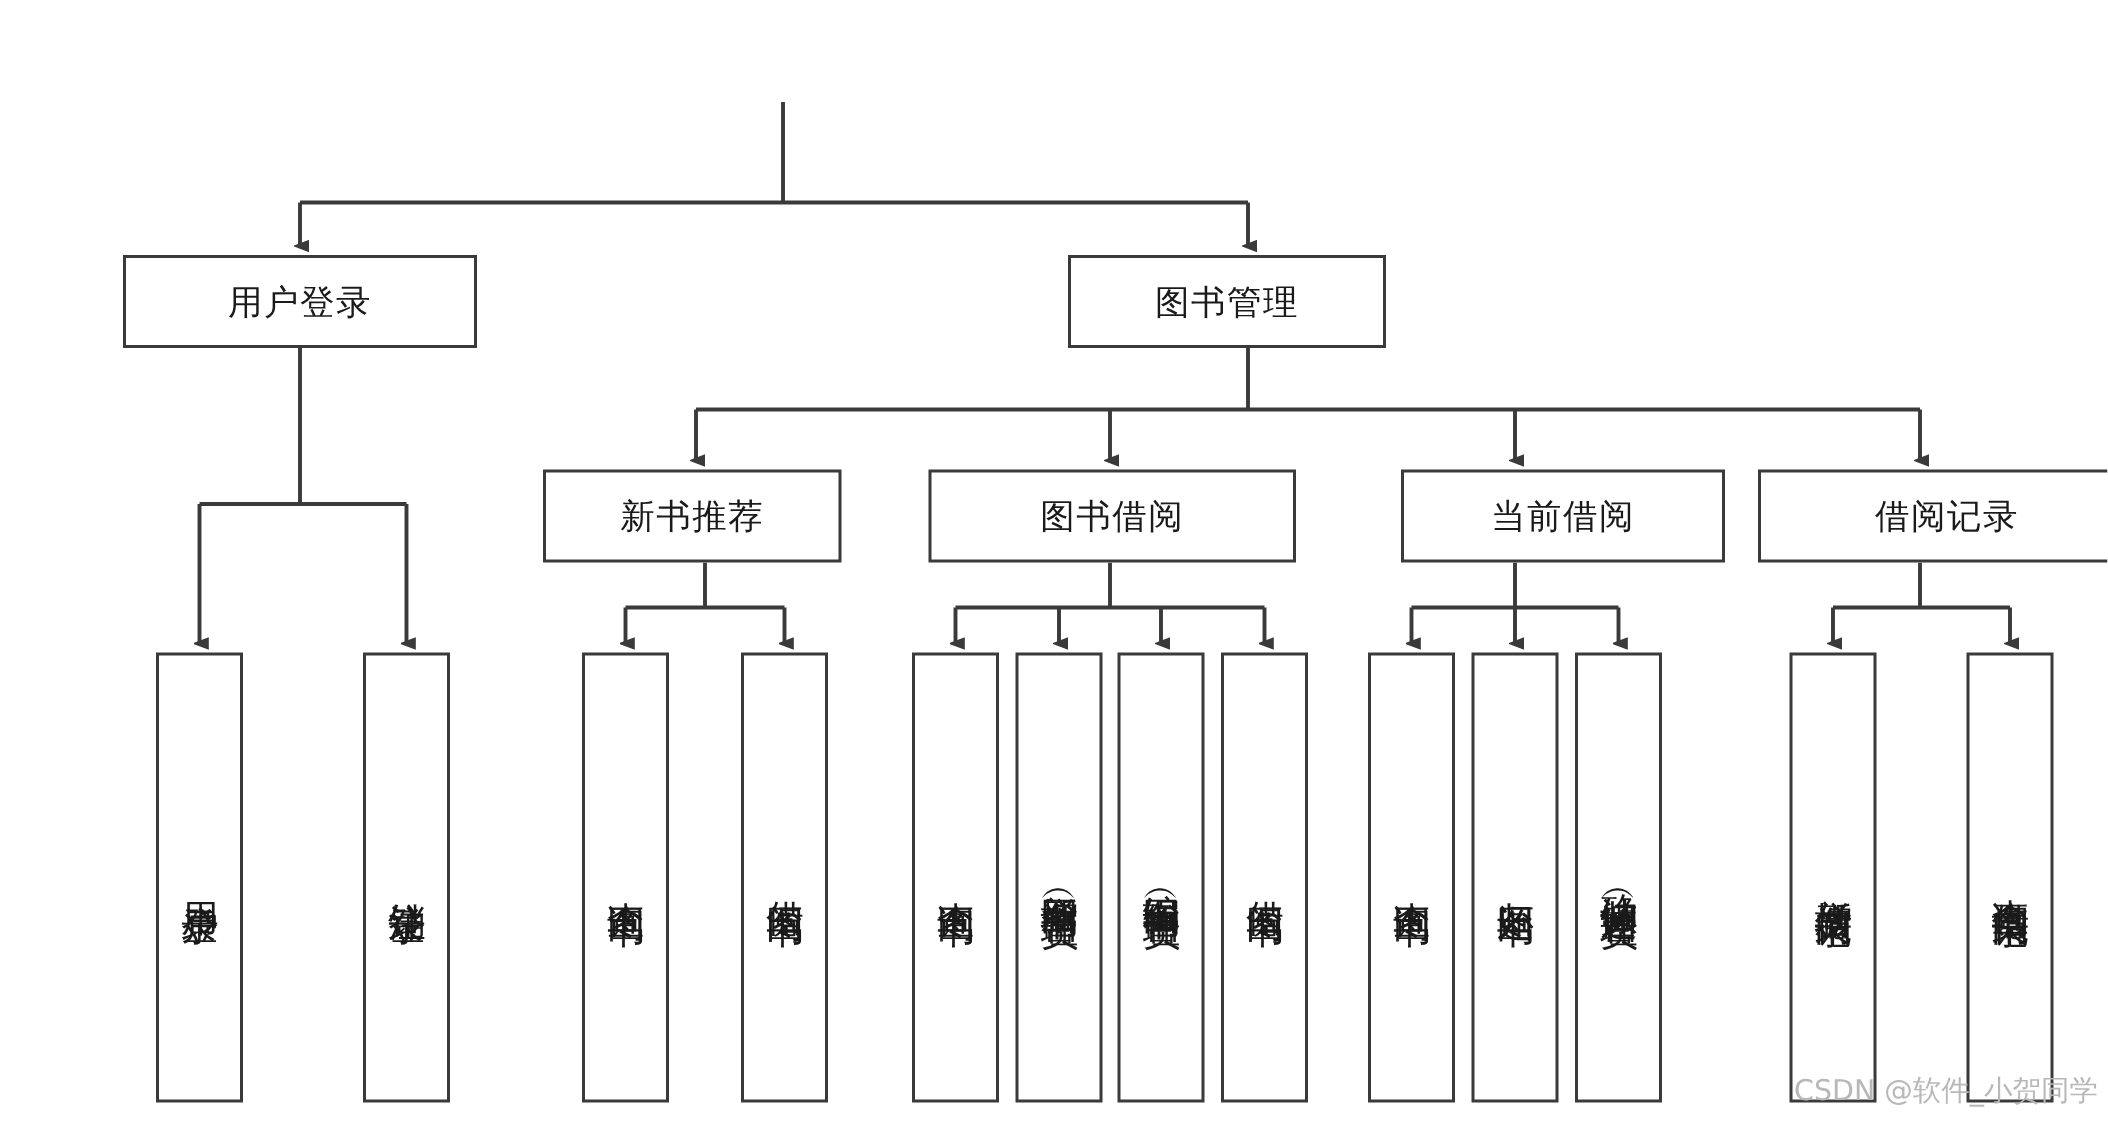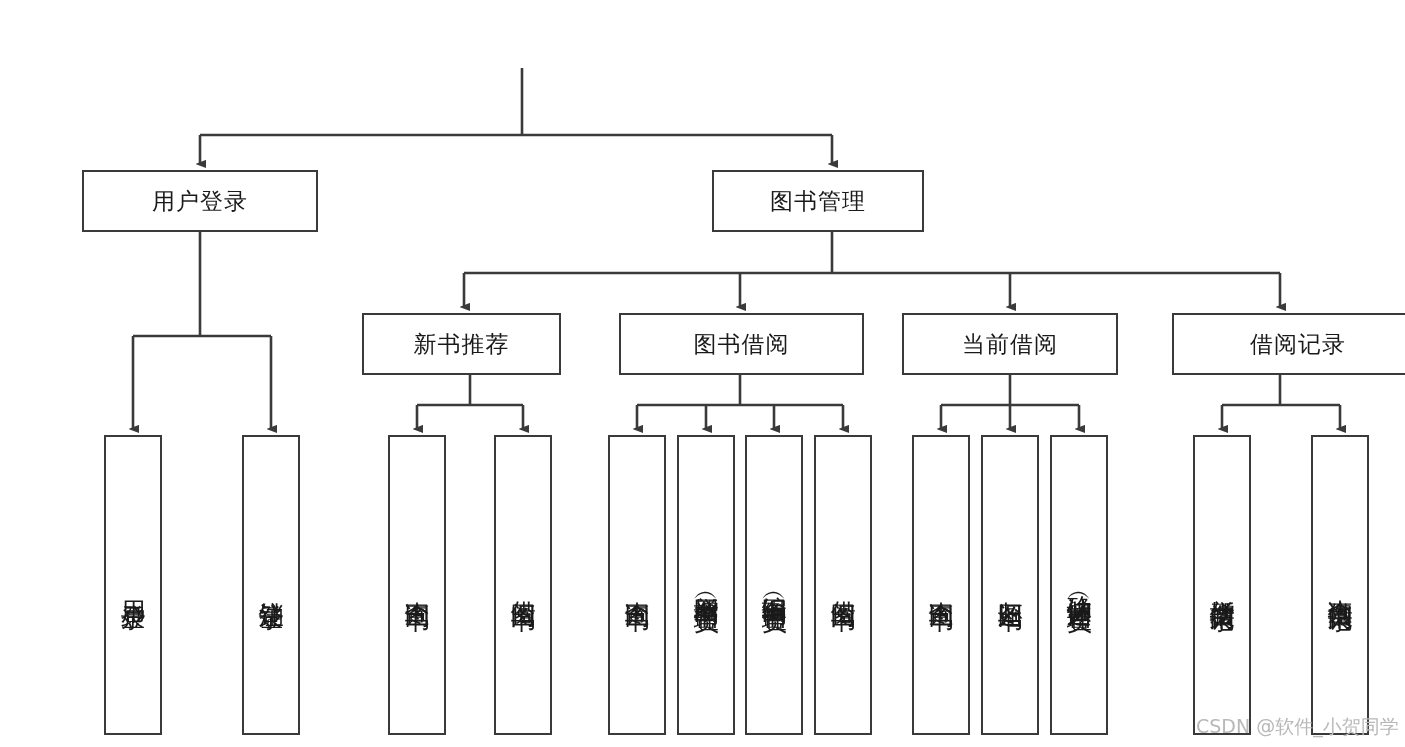--- a/index.html
+++ b/index.html
@@ -131,21 +131,21 @@
   <div class="node h" style="left:712px; top:170px; width:212px; height:62px;">
     <span>图书管理</span>
   </div>
 
   <div class="node h" style="left:362px; top:313px; width:199px; height:62px;">
     <span>新书推荐</span>
   </div>
   <div class="node h" style="left:619px; top:313px; width:245px; height:62px;">
     <span>图书借阅</span>
   </div>
-  <div class="node h" style="left:902px; top:313px; width:216px; height:62px;">
+  <div class="node h" style="left:934px; top:313px; width:216px; height:62px;">
     <span>当前借阅</span>
   </div>
   <div class="node h" style="left:1172px; top:313px; width:252px; height:62px;">
     <span>借阅记录</span>
   </div>
 
   <div class="node v mid" style="left:104px; top:435px; width:58px; height:300px;">
     <span class="vtext" style="margin-top: 138px;">用户登录</span>
   </div>
   <div class="node v mid" style="left:242px; top:435px; width:58px; height:300px;">

